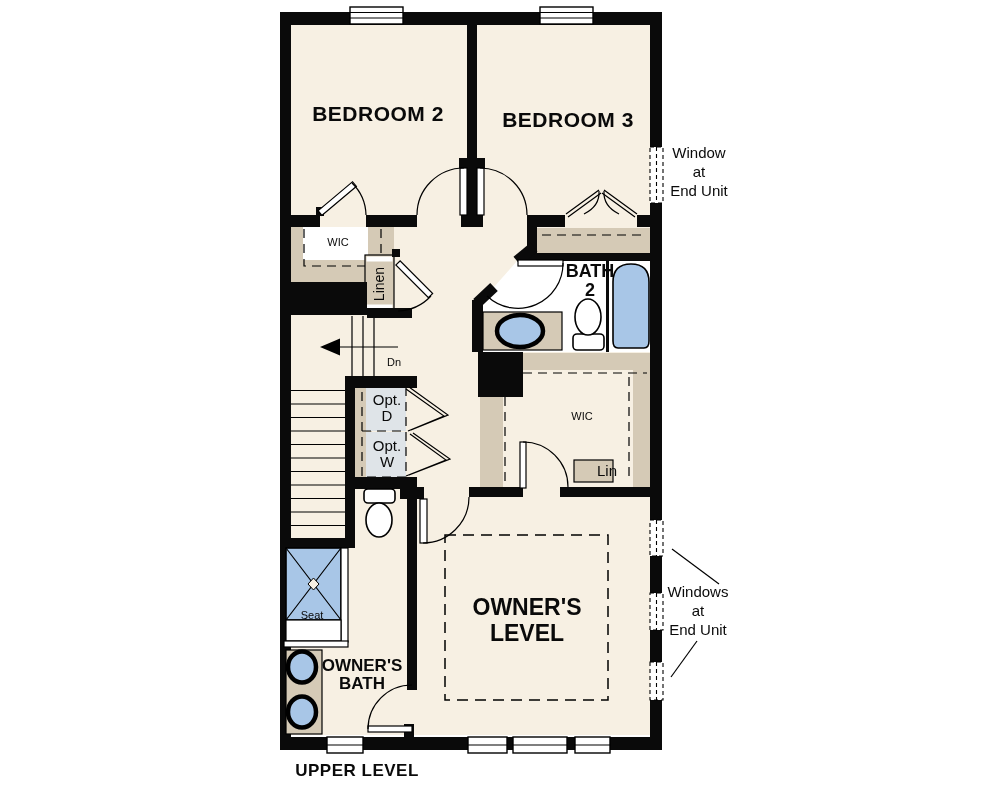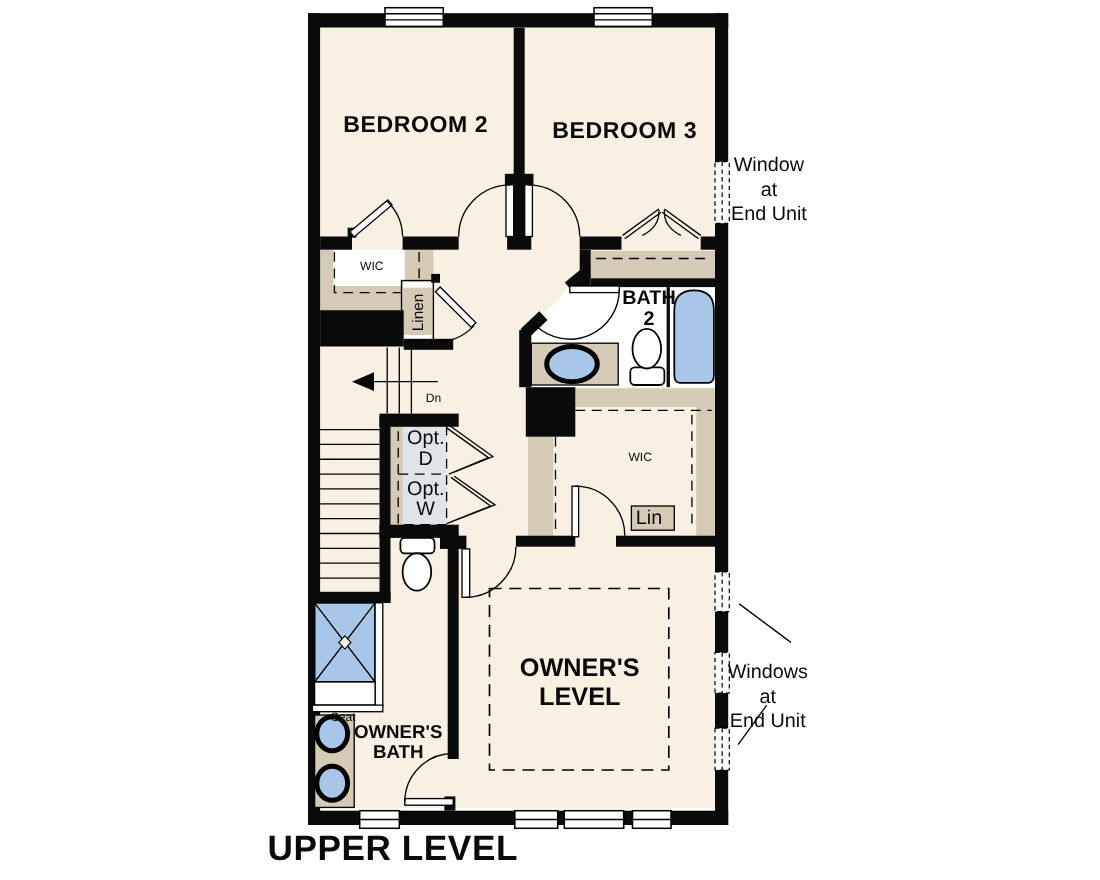--- a/index.html
+++ b/index.html
@@ -19,23 +19,23 @@
   .win{fill:#fff;stroke:#000;stroke-width:1.4;}
   .dwin{fill:#fff;stroke:#000;stroke-width:1.1;stroke-dasharray:4 3;}
   .appliance{fill:var(--appliance);}
   .fix{fill:#fff;stroke:#000;stroke-width:1.6;}
   .blue{fill:var(--fixture);stroke:#000;stroke-width:1.6;}
   .blue-thick{fill:var(--fixture);stroke:#000;stroke-width:4.5;}
   .lbl{position:absolute;transform:translate(-50%,-50%);white-space:nowrap;text-align:center;
        font-weight:bold;line-height:1.08;}
   .lbl .ln{display:block;}
   .reg{font-weight:normal;}
-  .s13{font-size:18px;} .s14{font-size:14px;} .s15{font-size:11px;}
+  .s13{font-size:15px;} .s14{font-size:14px;} .s15{font-size:11px;}
   .b17{font-size:17px;} .b18{font-size:18px;} .b21{font-size:21px;letter-spacing:0.5px;}
-  .b23{font-size:23px;line-height:1.15;} .b24{font-size:32px;letter-spacing:0.5px;}
+  .b23{font-size:23px;line-height:1.15;} .b24{font-size:17px;letter-spacing:0.5px;}
   .vert{transform:translate(-50%,-50%) rotate(-90deg);}
   .note{line-height:1.25;}
 </style>
 </head>
 <body>
 
 <div id="canvas">
 
 <svg id="plan-svg" width="1000" height="800" viewBox="0 0 1000 800">
 
@@ -262,40 +262,40 @@
   <div class="lbl reg s13" style="left:387px;top:408px">
     <span class="ln">Opt.</span>
     <span class="ln">D</span>
   </div>
   <div class="lbl reg s13" style="left:387px;top:454px">
     <span class="ln">Opt.</span>
     <span class="ln">W</span>
   </div>
 
   <div class="lbl reg s15" style="left:582px;top:417px">WIC</div>
-  <div class="lbl reg s13" style="left:590px;top:471px">Lin</div>
+  <div class="lbl reg s13" style="left:607px;top:471px">Lin</div>
 
   <div class="lbl b23" style="left:527px;top:620px">
     <span class="ln">OWNER'S</span>
     <span class="ln">LEVEL</span>
   </div>
 
-  <div class="lbl reg s15" style="left:312px;top:653px">Seat</div>
+  <div class="lbl reg s15" style="left:312px;top:616px">Seat</div>
 
   <div class="lbl b17" style="left:362px;top:675px">
     <span class="ln">OWNER'S</span>
     <span class="ln">BATH</span>
   </div>
 
   <div class="lbl reg s13 note" style="left:699px;top:172px">
     <span class="ln">Window</span>
     <span class="ln">at</span>
     <span class="ln">End Unit</span>
   </div>
 
-  <div class="lbl reg s13 note" style="left:698px;top:633px">
+  <div class="lbl reg s13 note" style="left:698px;top:611px">
     <span class="ln">Windows</span>
     <span class="ln">at</span>
     <span class="ln">End Unit</span>
   </div>
 
   <div class="lbl b24" style="left:357px;top:771px">UPPER LEVEL</div>
 </div>
 
 </body></html>

